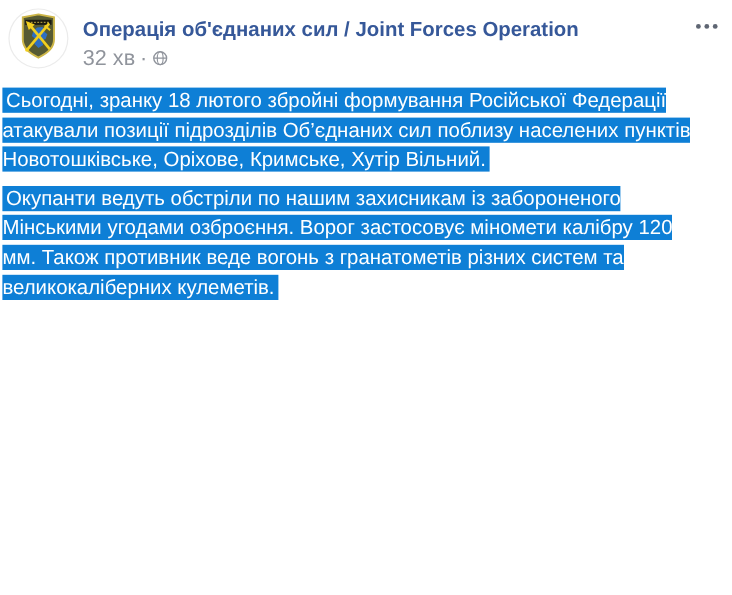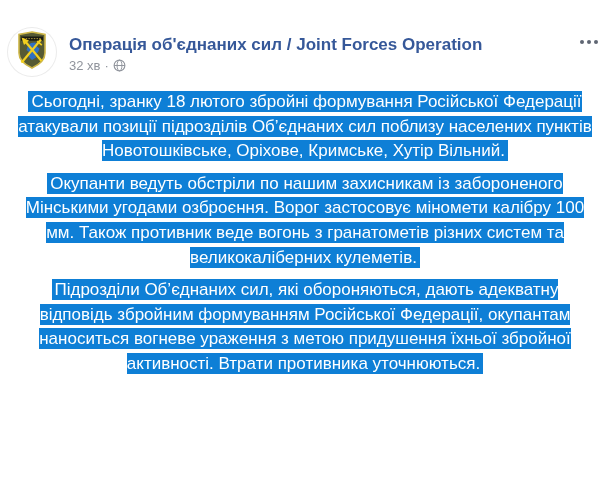--- a/index.html
+++ b/index.html
@@ -3,21 +3,21 @@
 <meta charset="utf-8">
 <style>
   html, body { margin: 0; padding: 0; }
   body {
     width: 610px; height: 496px;
     background: #ffffff;
     font-family: "Liberation Sans", "DejaVu Sans", sans-serif;
     overflow: hidden;
     position: relative;
   }
-  .post { width: 610px; height: 379px; position: relative; margin-top: 20px; }
+  .post { width: 610px; height: 379px; position: relative; }
 
   
   .post-header {
     display: flex;
     align-items: flex-start;
     padding: 7px 8px 0 7px;
     position: relative;
   }
   .avatar {
     width: 50px; height: 50px;
@@ -35,21 +35,21 @@
     font-weight: bold;
     font-size: 17px;
     line-height: 21px;
     text-decoration: none;
     cursor: pointer;
     display: inline-block;
     white-space: nowrap;
   }
   .meta-row {
     margin-top: 3px;
-    font-size: 13px;
+    font-size: 18px;
     color: #90949c;
     display: flex;
     align-items: center;
     gap: 4px;
   }
   .meta-sep { color: #90949c; }
   .globe-icon svg { display: block; }
   .options-button {
     position: absolute;
     top: 14px; right: 10px;
@@ -61,21 +61,20 @@
     width: 4px; height: 4px;
     border-radius: 50%;
     background: #5f6673;
     display: block;
   }
 
   
   .post-text {
     margin: 13px 2px 0 2px;
     font-size: 17px;
-    text-align: center;
   }
   .post-text p {
     margin: 0 0 8px 0;
     line-height: 24.6px;
   }
   .post-text p:last-child { margin-bottom: 0; }
   .post-text span.hl {
     white-space: pre-line;
     background: #0e7fd6;
     color: #ffffff;
@@ -125,22 +124,18 @@
       <i></i>
       <i></i>
     </div>
   </div>
 
   <div class="post-text">
     <p><span class="hl">Сьогодні, зранку 18 лютого збройні формування Російської Федерації
 атакували позиції підрозділів Об’єднаних сил поблизу населених пунктів
 Новотошківське, Оріхове, Кримське, Хутір Вільний.</span></p>
     <p><span class="hl">Окупанти ведуть обстріли по нашим захисникам із забороненого
-Мінськими угодами озброєння. Ворог застосовує міномети калібру 100
+Мінськими угодами озброєння. Ворог застосовує міномети калібру 120
 мм. Також противник веде вогонь з гранатометів різних систем та
 великокаліберних кулеметів.</span></p>
-    <p><span class="hl">Підрозділи Об’єднаних сил, які обороняються, дають адекватну
-відповідь збройним формуванням Російської Федерації, окупантам
-наноситься вогневе ураження з метою придушення їхньої збройної
-активності. Втрати противника уточнюються.</span></p>
   </div>
 
 </div>
 
 </body></html>

